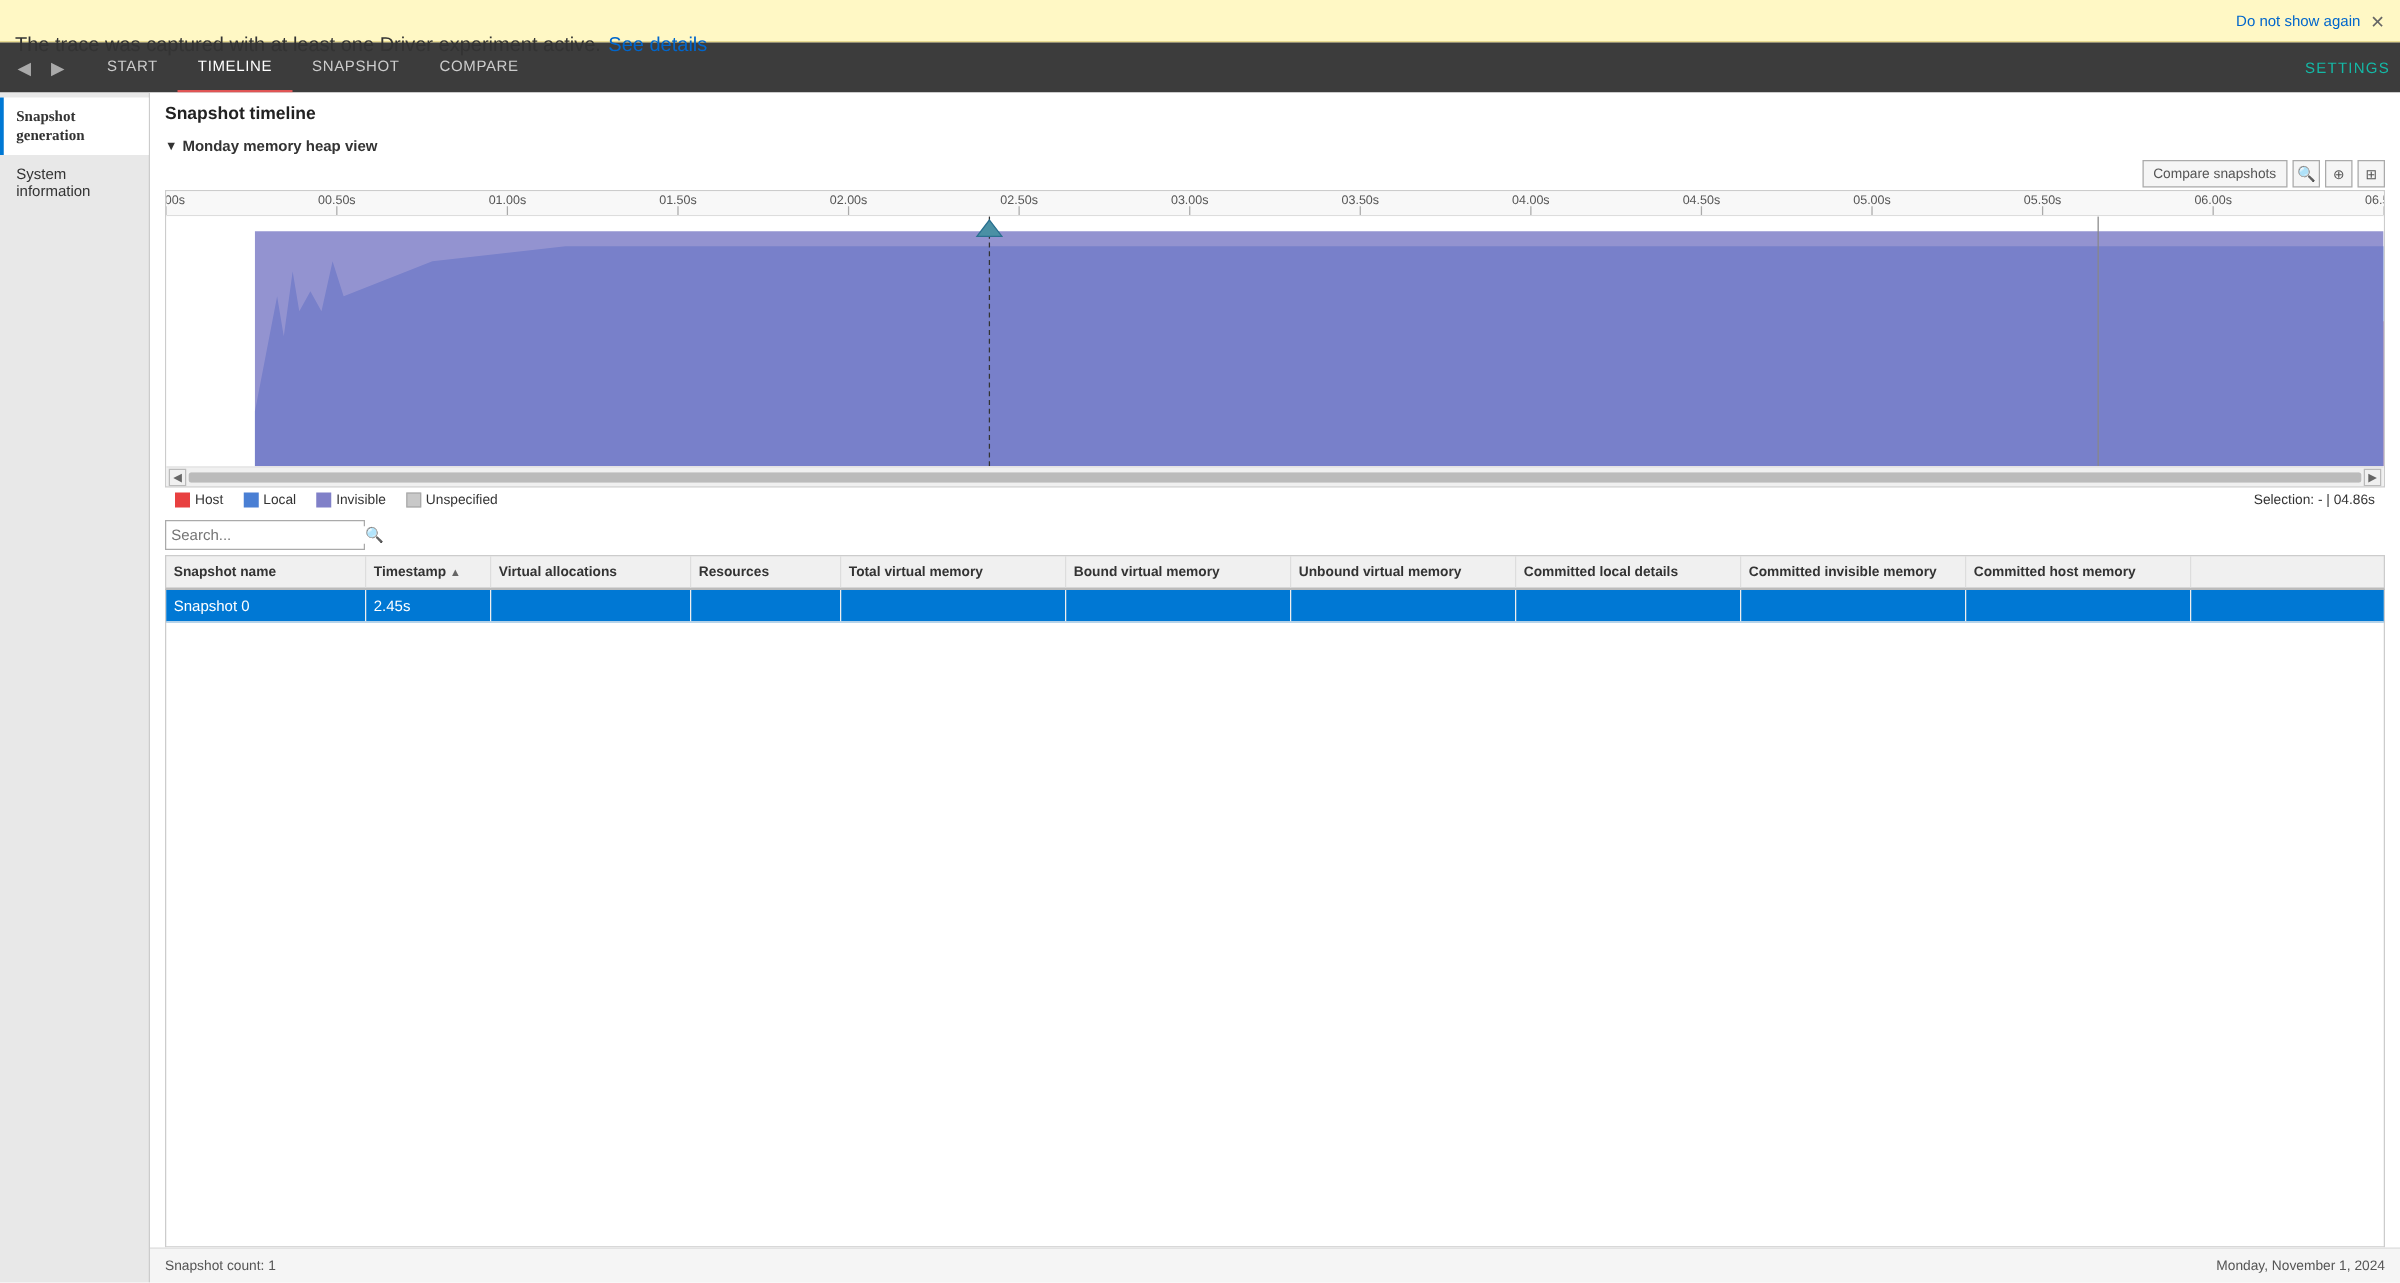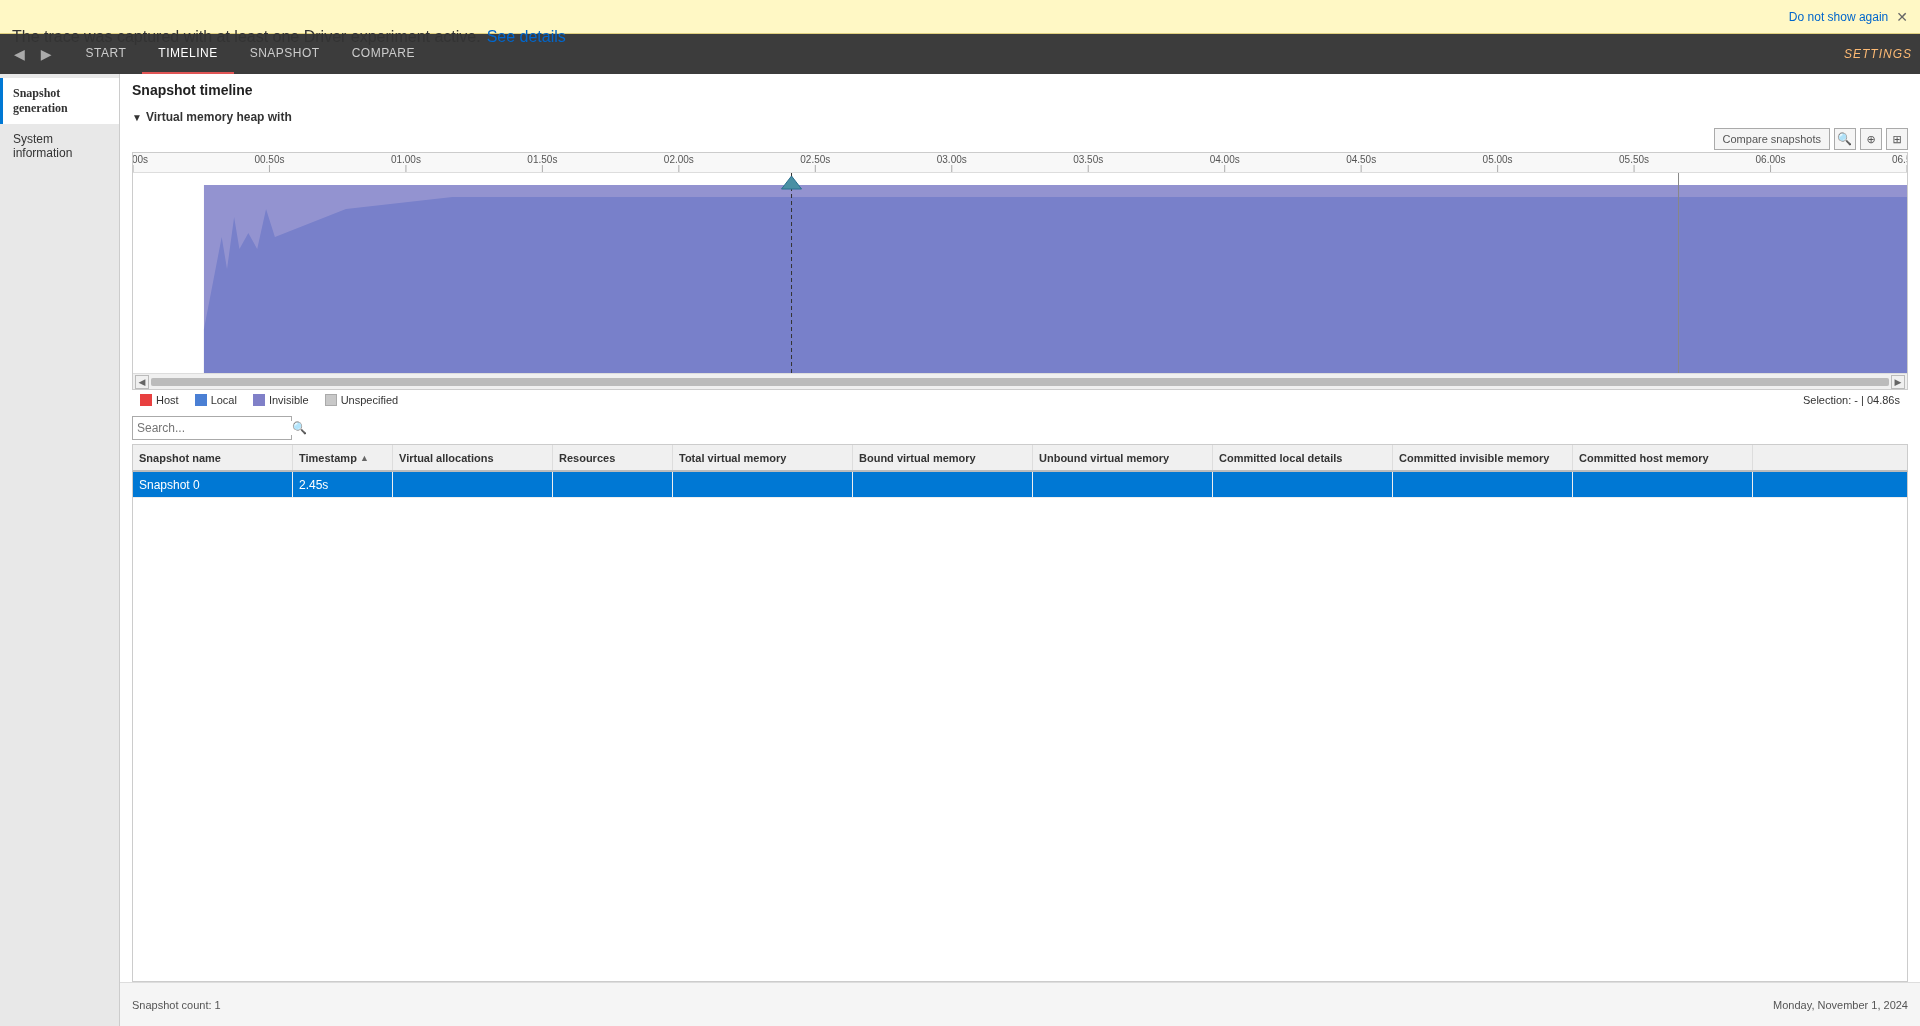--- a/index.html
+++ b/index.html
@@ -39,21 +39,21 @@
       height: 40px;
       display: flex;
       align-items: center;
       cursor: pointer;
       text-transform: uppercase;
       letter-spacing: 0.5px;
       border-bottom: 2px solid transparent;
       text-decoration: none;
     }
     .nav-tab.active { color: #fff; border-bottom: 2px solid #e05555; }
-    .nav-settings { margin-left: auto; color: #fdba74; font-size: 12px; letter-spacing: 1px; text-transform: uppercase; cursor: pointer; background: none; border: none; font-style: italic; }
+    .nav-settings { margin-left: auto; color: #14b8a6; font-size: 12px; letter-spacing: 1px; text-transform: uppercase; cursor: pointer; background: none; border: none; }
 
     
     #main-layout { display: flex; height: calc(1026px - 34px - 40px); }
 
     
     #sidebar {
       width: 120px;
       background: #e8e8e8;
       border-right: 1px solid #ccc;
       padding-top: 4px;
@@ -241,21 +241,21 @@
 
     
     #footer {
       display: flex;
       justify-content: space-between;
       align-items: center;
       padding: 4px 12px;
       border-top: 1px solid #ddd;
       background: #f5f5f5;
       flex-shrink: 0;
-      height: 44px;
+      height: 28px;
     }
     #footer .footer-text { font-size: 11px; color: #555; }
     #footer .footer-date { font-size: 11px; color: #555; }
   </style>
 </head>
 <body>
 
 <div id="warning-bar">
   <div class="left">
     <span>The trace was captured with at least one Driver experiment active.</span>
@@ -292,21 +292,21 @@
 
   <div id="content">
 
     <div id="content-header">
       <h2>Snapshot timeline</h2>
     </div>
 
     <div id="timeline-section">
       <div class="section-toggle">
         <span class="chevron">▼</span>
-        <span>Virtual memory heap with</span>
+        <span>Monday memory heap view</span>
       </div>
 
       <div id="timeline-toolbar">
         <button id="compare-snapshots-btn">Compare snapshots</button>
         <div class="toolbar-icon-btn" title="Search">
           <span>🔍</span>
         </div>
         <div class="toolbar-icon-btn" title="Zoom in">
           <span style="font-size:11px;">⊕</span>
         </div>

